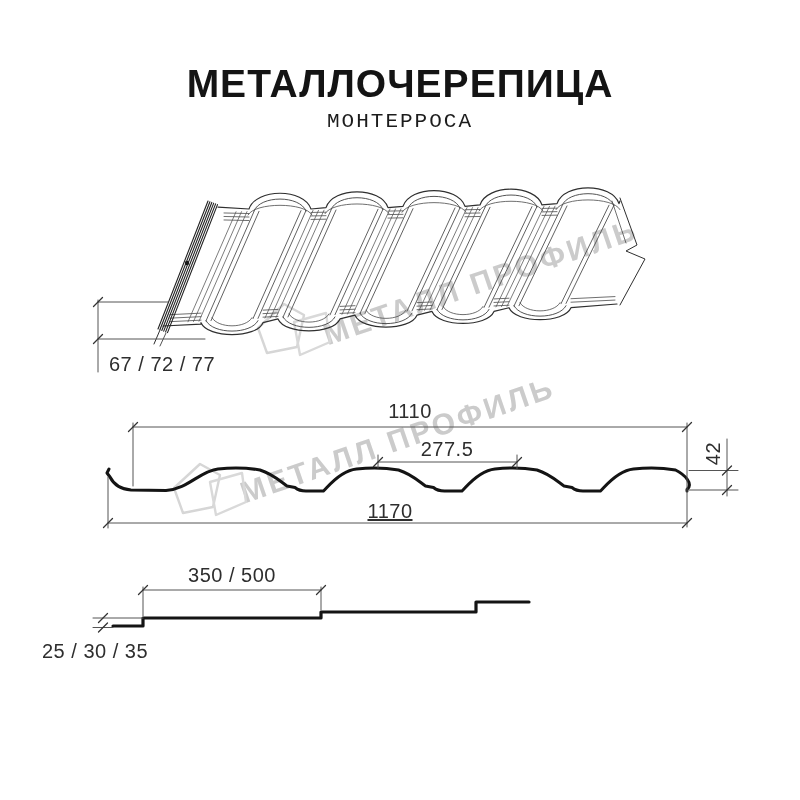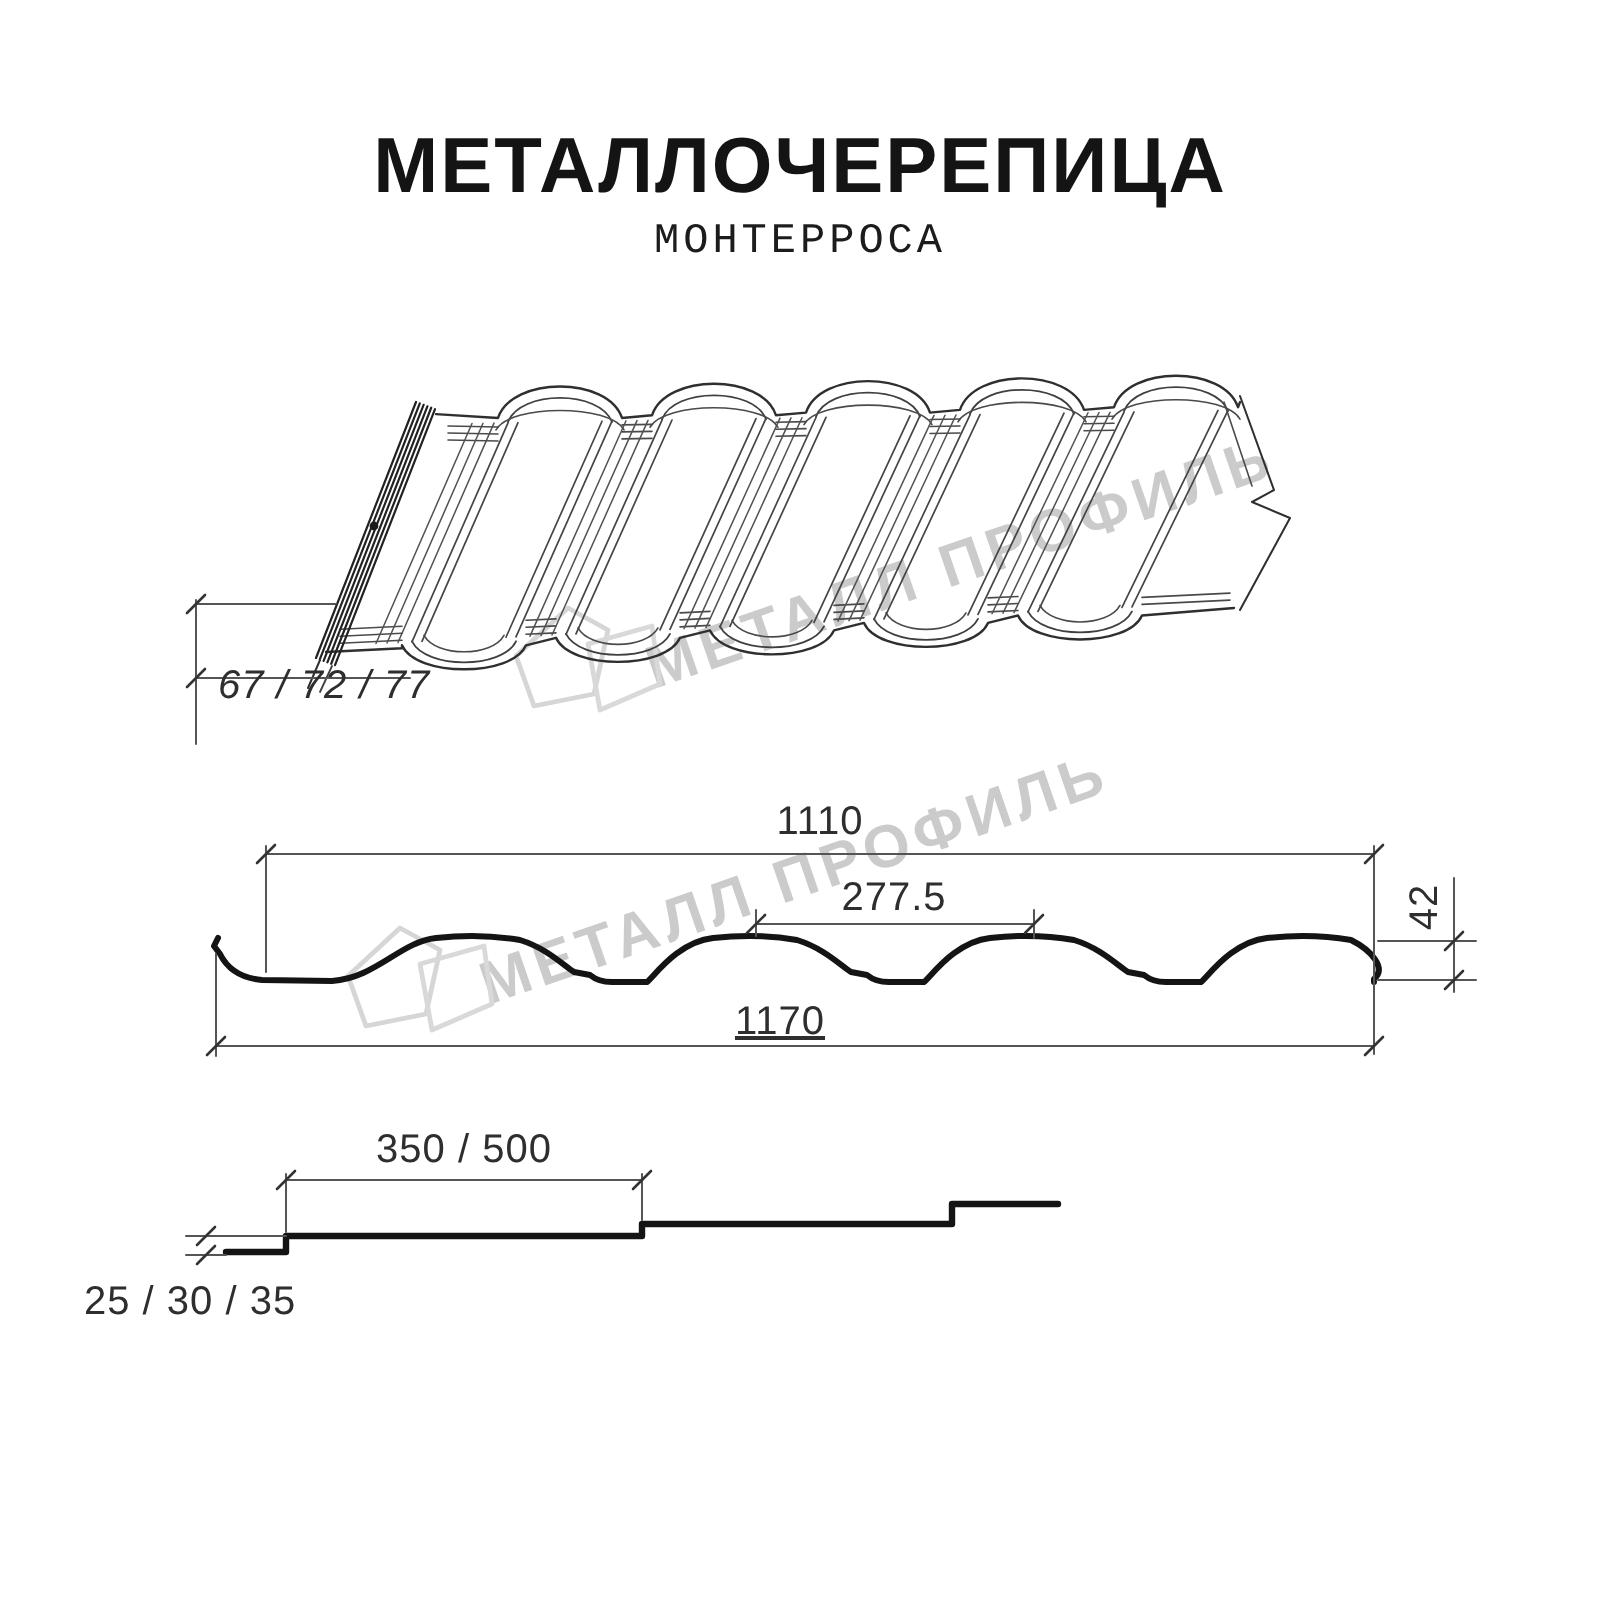--- a/index.html
+++ b/index.html
@@ -188,20 +188,20 @@
         <path d="M 722.5 475 L 731.5 466" fill="none" stroke="#333" stroke-width="1.3" stroke-linecap="round" stroke-linejoin="round"></path>
         <path d="M 722.5 494.5 L 731.5 485.5" fill="none" stroke="#333" stroke-width="1.3" stroke-linecap="round" stroke-linejoin="round"></path>
         <path d="M 143 587 L 143 616" fill="none" stroke="#555" stroke-width="1" stroke-linecap="round" stroke-linejoin="round"></path>
         <path d="M 321 587 L 321 610" fill="none" stroke="#555" stroke-width="1" stroke-linecap="round" stroke-linejoin="round"></path>
         <path d="M 143 590 L 321 590" fill="none" stroke="#555" stroke-width="1" stroke-linecap="round" stroke-linejoin="round"></path>
         <path d="M 138.5 594.5 L 147.5 585.5" fill="none" stroke="#333" stroke-width="1.3" stroke-linecap="round" stroke-linejoin="round"></path>
         <path d="M 316.5 594.5 L 325.5 585.5" fill="none" stroke="#333" stroke-width="1.3" stroke-linecap="round" stroke-linejoin="round"></path>
       </g>
   </svg>
 
-  <div class="dim" style="left:109px;top:332px;font-style:italic;">67 / 72 / 77</div>
+  <div class="dim" style="left:109px;top:353px;">67 / 72 / 77</div>
   <div class="dim center" style="left:410px;top:400px;">1110</div>
   <div class="dim center" style="left:447px;top:438px;">277.5</div>
   <div class="dim rot" style="left:690px;top:442px;">42</div>
   <div class="dim center" style="left:390px;top:500px;text-decoration:underline;">1170</div>
   <div class="dim center" style="left:232px;top:564px;">350 / 500</div>
   <div class="dim" style="left:42px;top:640px;">25 / 30 / 35</div>
 </div>
 
 </body></html>

